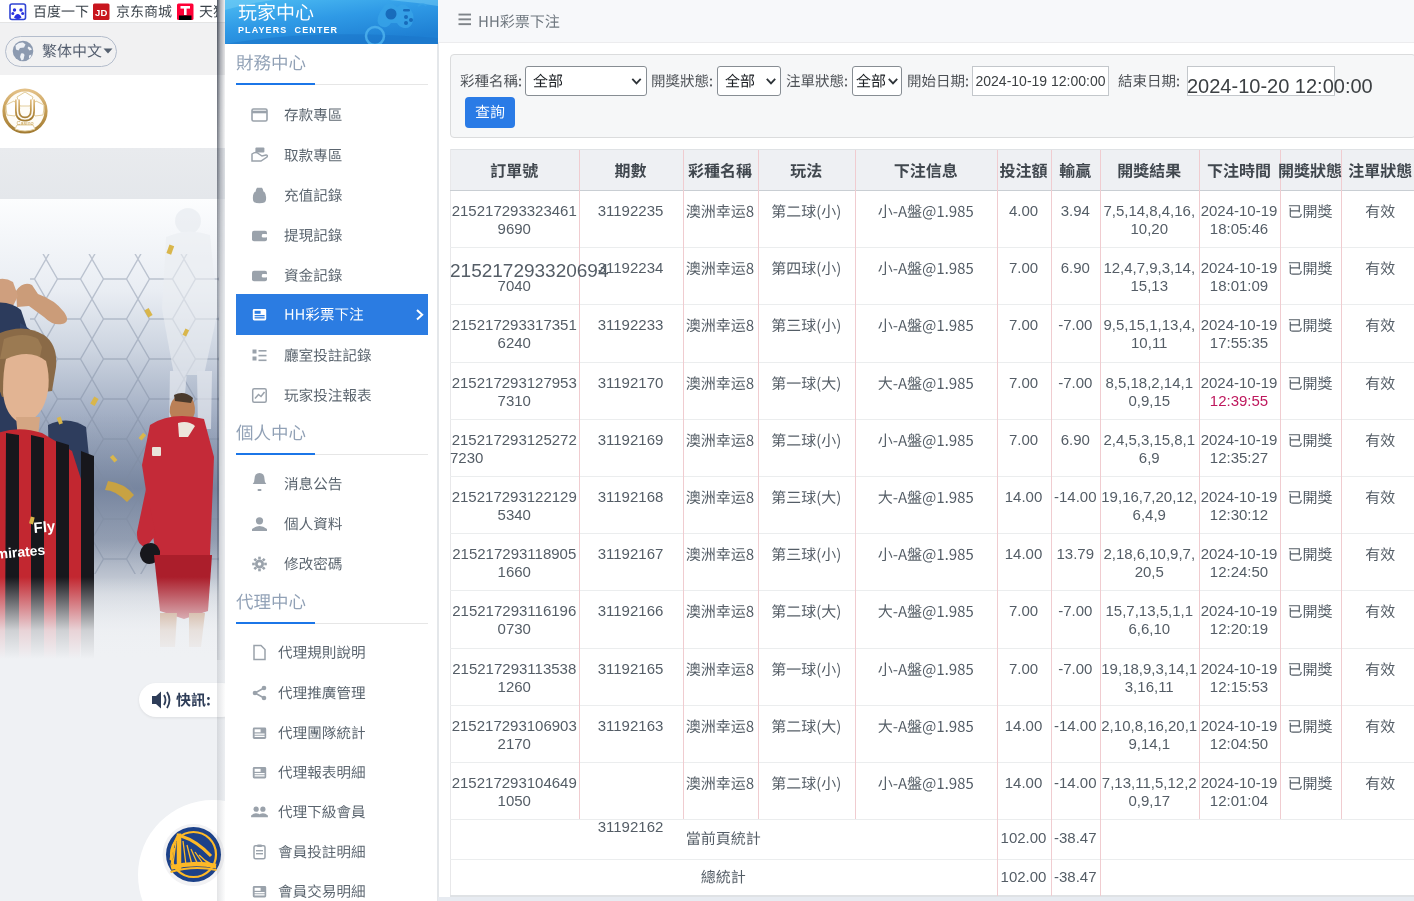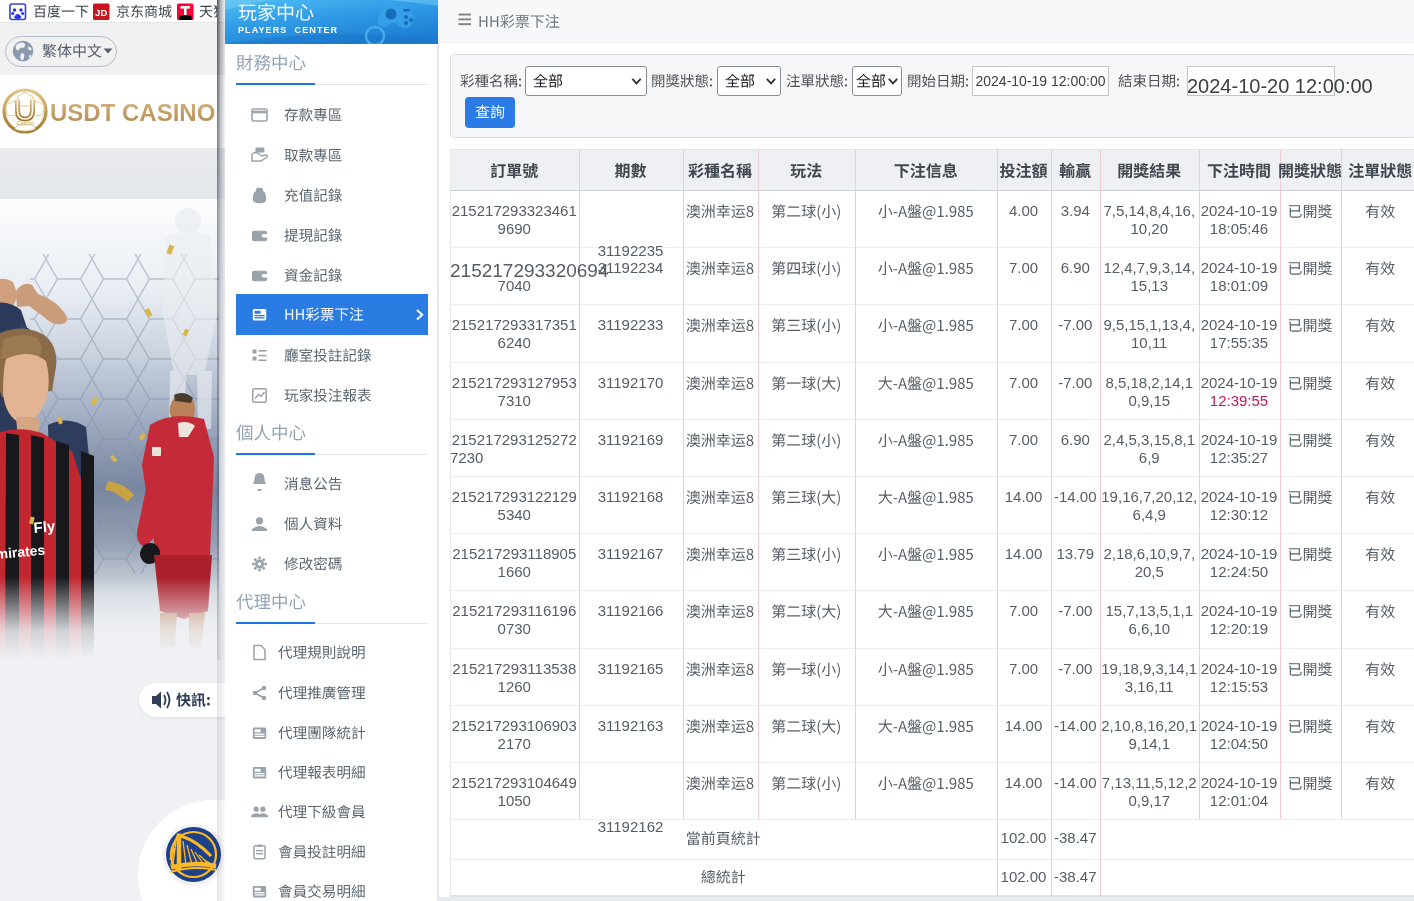--- a/index.html
+++ b/index.html
@@ -21,21 +21,20 @@
       </defs>
 <circle cx="25" cy="31" r="21" fill="#fefcf6" stroke="url(#gold)" stroke-width="3.2"></circle>
 <path d="M25 12l8 5-3 9h-10l-3-9z" fill="#fff" stroke="#e2cd9c" stroke-width="1"></path>
 <path d="M6 25l8-4 6 7-5 8-8-1q-1-5-1-10z" fill="#fff" stroke="#e2cd9c" stroke-width="1"></path>
 <path d="M44 25l-8-4-6 7 5 8 8-1q1-5 1-10z" fill="#fff" stroke="#e2cd9c" stroke-width="1"></path>
 <path d="M17 45h16l2 4q-10 4-20 0z" fill="#fff" stroke="#e2cd9c" stroke-width="1"></path>
 <path d="M17.5 19.5v11q0 8.5 7.5 8.5t7.5-8.5v-11" fill="none" stroke="url(#gold)" stroke-width="5"></path>
 <path d="M17.5 19.5v11q0 8.5 7.5 8.5t7.5-8.5v-11" fill="none" stroke="#fefcf6" stroke-width="1.6"></path>
 <text x="25" y="45" font-size="5.5" fill="#c9a355" text-anchor="middle" font-family="Liberation Sans">Casino</text>
 </svg>
-<div class="t" style="left:50px;top:95px;width:170px;font-size:24px;font-weight:700;background:linear-gradient(180deg,#dcbc8c 0%,#c5a069 45%,#a8824b 100%);-webkit-background-clip:text;background-clip:text;color:transparent">USDT CASINO</div>
 <div class="abs" style="left:0;top:148px;width:438px;height:51px;background:linear-gradient(180deg,#e9ebee,#e4e7eb)"></div>
 <svg class="abs" style="left:0;top:199px" width="219" height="460" viewBox="0 0 219 460">
 <defs>
 <linearGradient id="sky" x1="0" y1="0" x2="0" y2="1">
 <stop offset="0" stop-color="#fcfdfe"></stop>
           <stop offset=".2" stop-color="#e9edf3"></stop>
 <stop offset=".33" stop-color="#ccd4e0"></stop>
           <stop offset=".47" stop-color="#a3afc4"></stop>
 <stop offset=".62" stop-color="#8c99b0"></stop>
           <stop offset=".74" stop-color="#96a1b5"></stop>
@@ -201,21 +200,21 @@
 <div class="abs" style="left:1100px;top:150px;width:1px;height:669px;background:#f0ccd0"></div>
 <div class="abs" style="left:1198.5px;top:150px;width:1px;height:669px;background:#f0ccd0"></div>
 <div class="abs" style="left:1279.5px;top:150px;width:1px;height:669px;background:#f0ccd0"></div>
 <div class="abs" style="left:1340.5px;top:150px;width:1px;height:669px;background:#f0ccd0"></div>
 <div class="abs" style="left:996.5px;top:819px;width:1px;height:77px;background:#f0ccd0"></div>
 <div class="abs" style="left:1050.5px;top:819px;width:1px;height:77px;background:#f0ccd0"></div>
 <div class="abs" style="left:1100px;top:819px;width:1px;height:77px;background:#f0ccd0"></div>
 <div class="abs" style="left:438px;top:896.5px;width:976px;height:4.5px;background:#e7ebf1"></div>
 <div class="t" style="left:450px;top:200.25px;width:128.5px;font-size:15px;color:#545d66;font-weight:400;text-align:center;">215217293323461</div>
 <div class="t" style="left:450px;top:218.25px;width:128.5px;font-size:15px;color:#545d66;font-weight:400;text-align:center;">9690</div>
-<div class="t" style="left:578.5px;top:200.25px;width:104px;font-size:15px;color:#545d66;font-weight:400;text-align:center;margin-top:40px;">31192235</div>
+<div class="t" style="left:578.5px;top:200.25px;width:104px;font-size:15px;color:#545d66;font-weight:400;text-align:center;">31192235</div>
 <div class="t" style="left:996.5px;top:200.25px;width:54px;font-size:15px;color:#545d66;font-weight:400;text-align:center;">4.00</div>
 <div class="t" style="left:1050.5px;top:200.25px;width:49.5px;font-size:15px;color:#545d66;font-weight:400;text-align:center;">3.94</div>
 <div class="t" style="left:1100px;top:200.25px;width:98.5px;font-size:15px;color:#545d66;font-weight:400;text-align:center;">7,5,14,8,4,16,</div>
 <div class="t" style="left:1100px;top:218.25px;width:98.5px;font-size:15px;color:#545d66;font-weight:400;text-align:center;">10,20</div>
 <div class="t" style="left:1198.5px;top:200.25px;width:81px;font-size:15px;color:#545d66;font-weight:400;text-align:center;">2024-10-19</div>
 <div class="t" style="left:1198.5px;top:218.25px;width:81px;font-size:15px;color:#545d66;font-weight:400;text-align:center;">18:05:46</div>
 <div class="t" style="left:450px;top:257.25px;width:128.5px;font-size:19px;color:#545d66;font-weight:400;text-align:center;">215217293320694</div>
 <div class="t" style="left:450px;top:275.25px;width:128.5px;font-size:15px;color:#545d66;font-weight:400;text-align:center;">7040</div>
 <div class="t" style="left:578.5px;top:257.25px;width:104px;font-size:15px;color:#545d66;font-weight:400;text-align:center;">31192234</div>
 <div class="t" style="left:996.5px;top:257.25px;width:54px;font-size:15px;color:#545d66;font-weight:400;text-align:center;">7.00</div>

